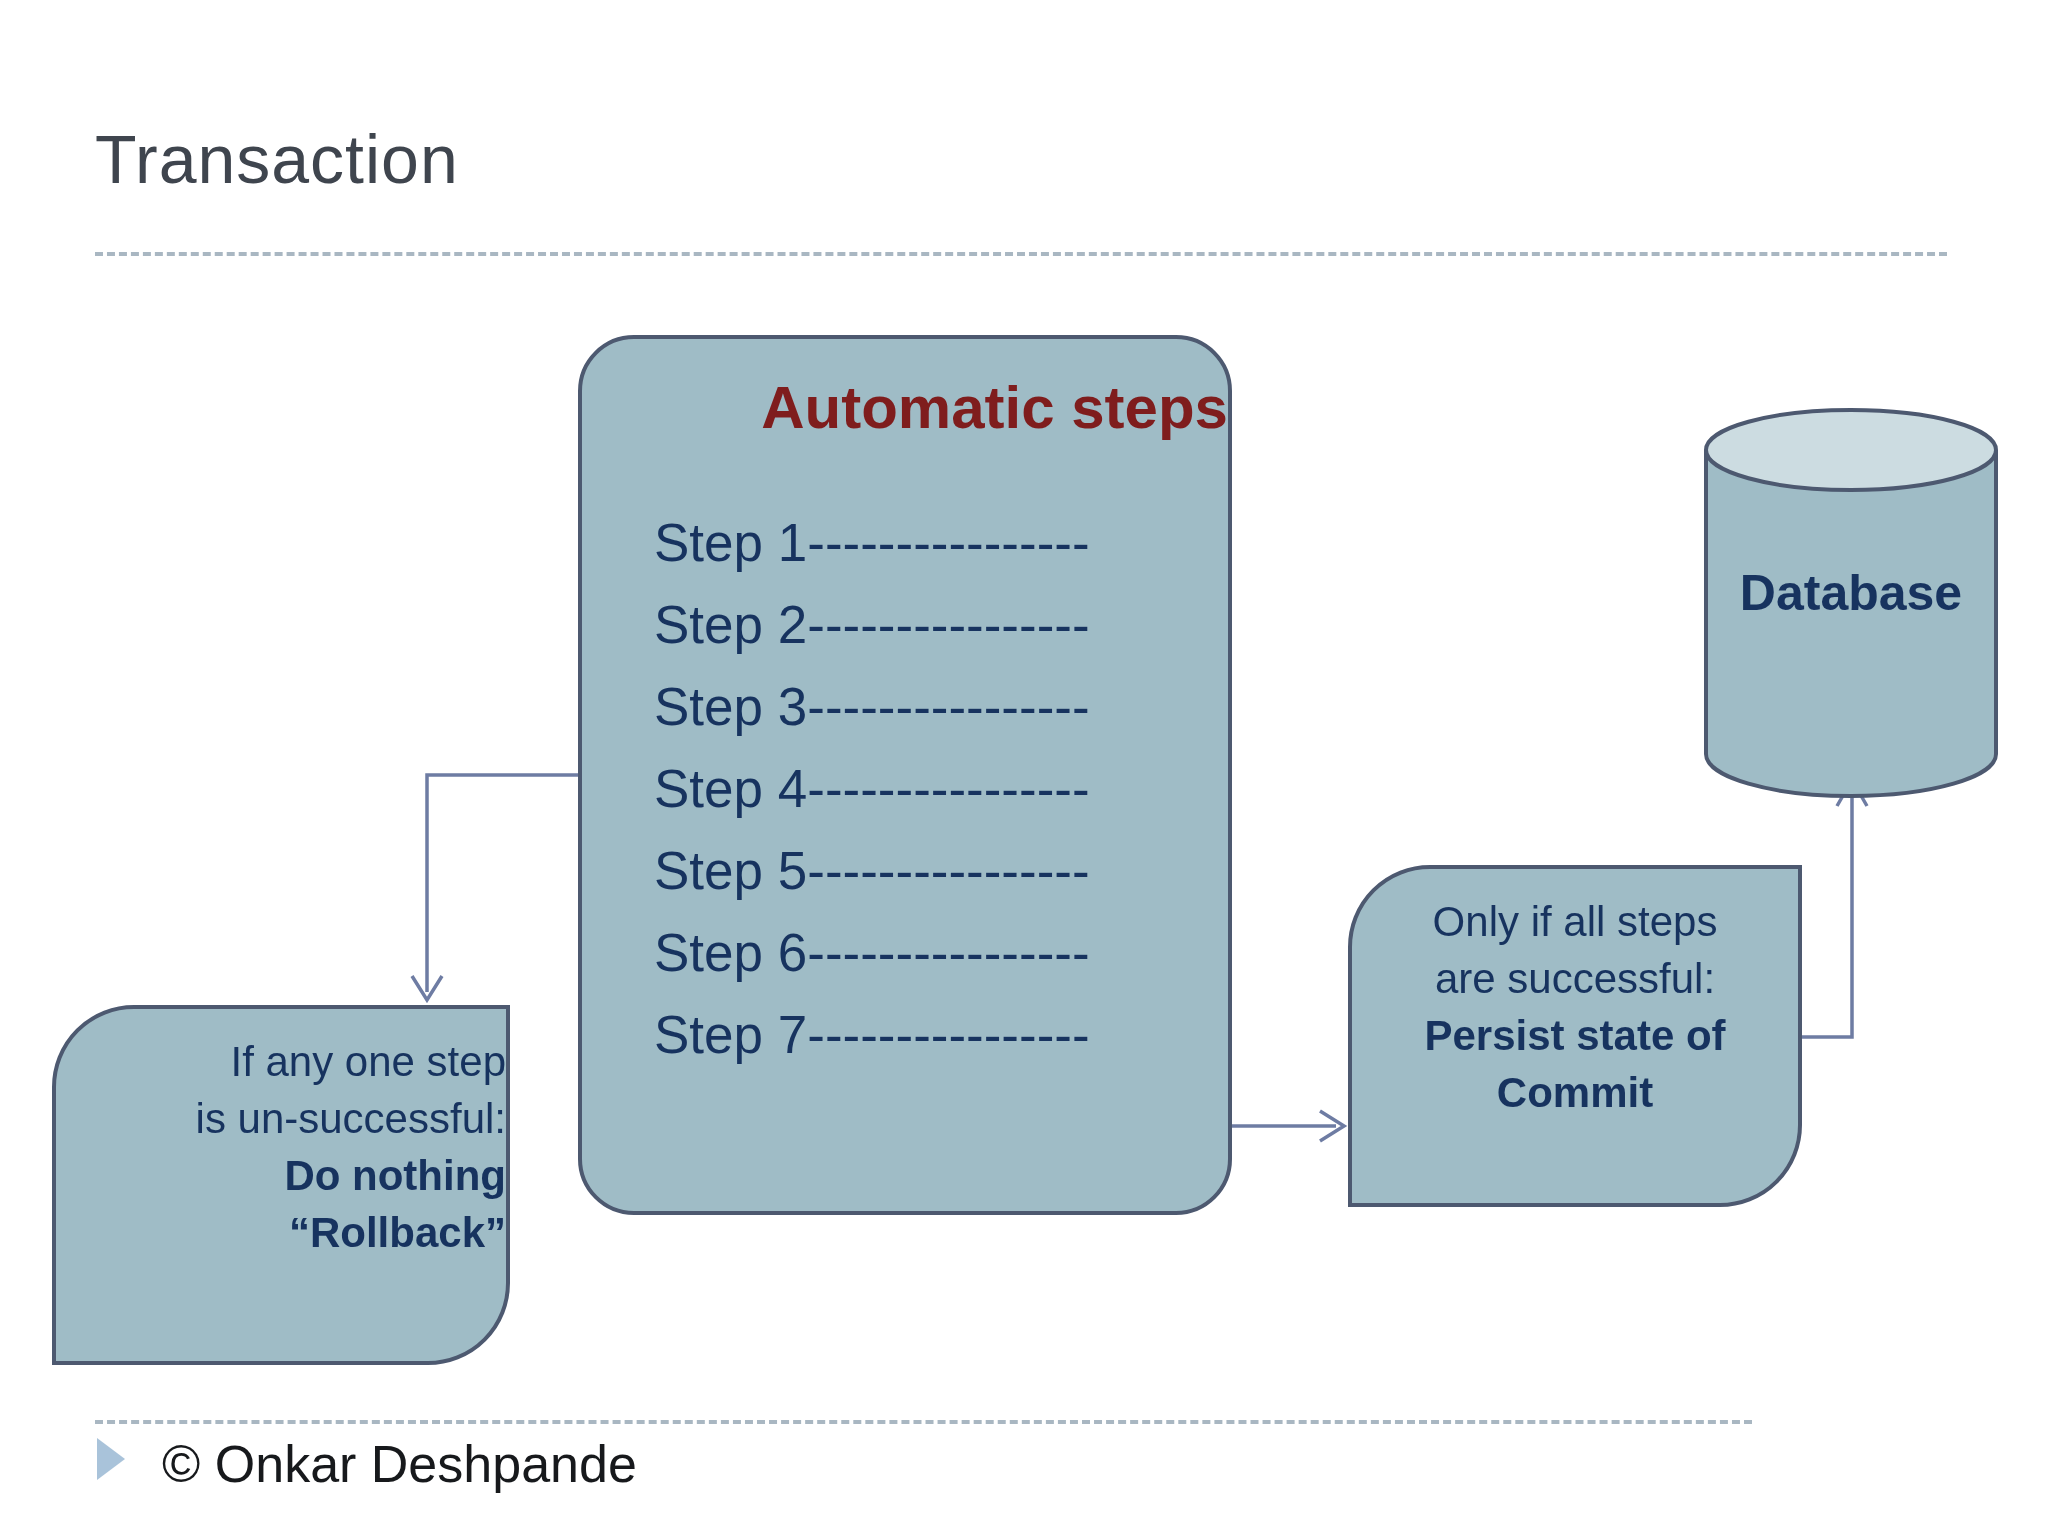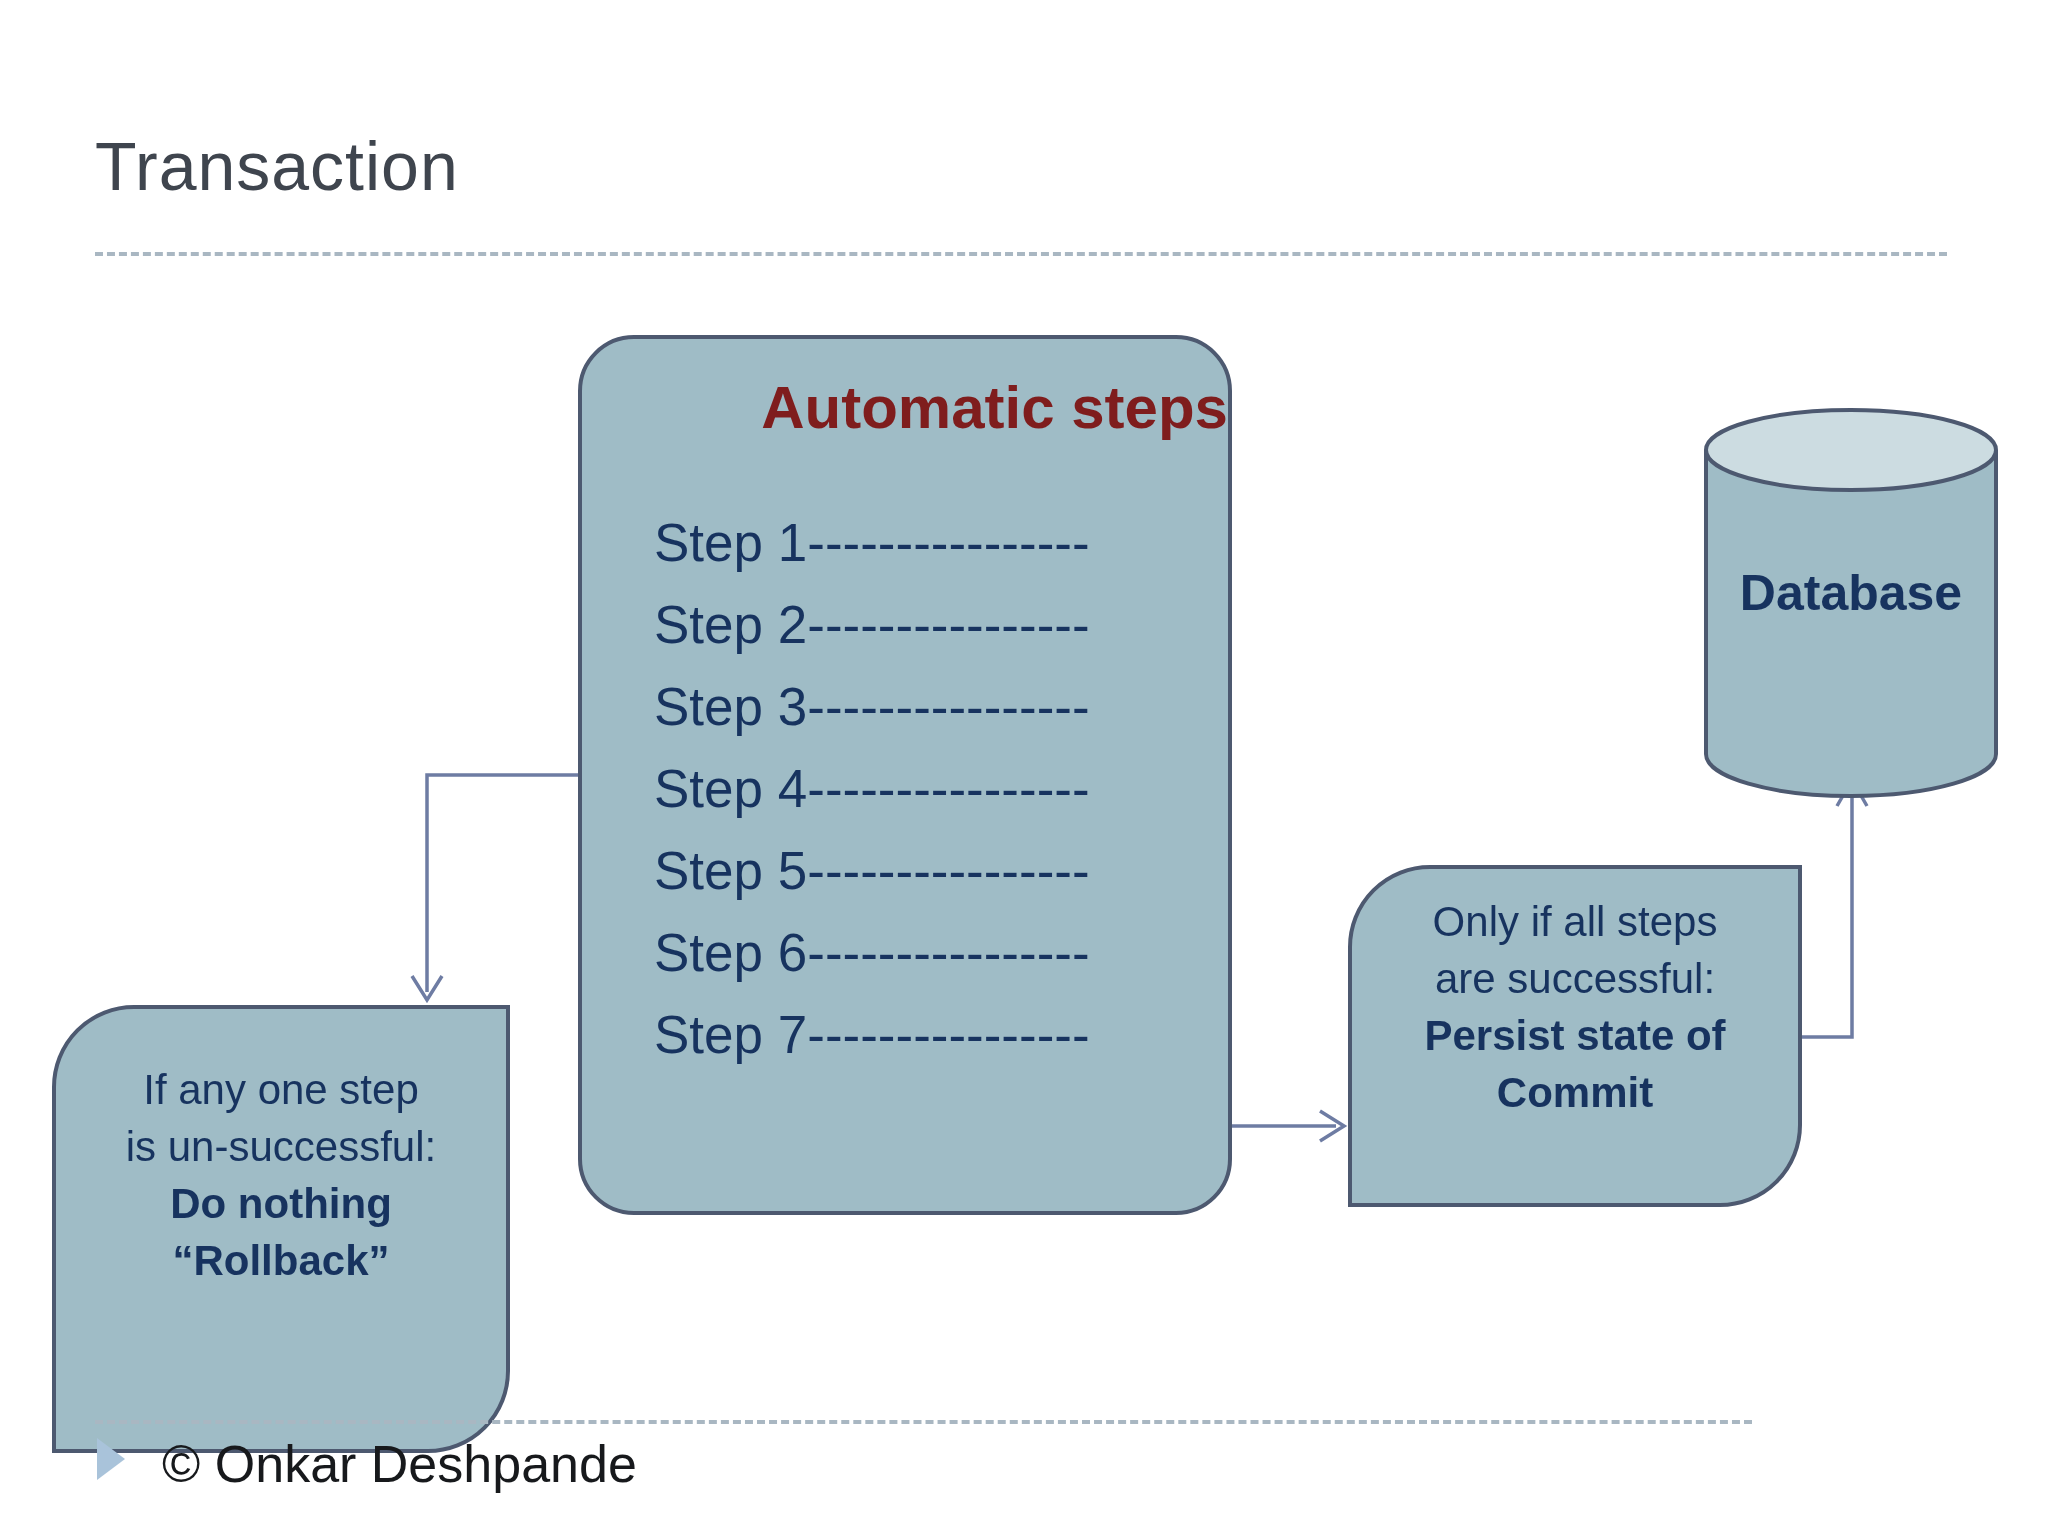--- a/index.html
+++ b/index.html
@@ -1,21 +1,21 @@
 <!DOCTYPE html>
 <html><head>
 <meta charset="utf-8">
 <style>
   html,body{margin:0;padding:0;background:#ffffff;}
   .slide{
     position:relative;width:2048px;height:1536px;background:#ffffff;overflow:hidden;
     font-family:"Liberation Sans", sans-serif;
   }
   .page-title{
-    position:absolute;left:95px;top:127px;
+    position:absolute;left:95px;top:120px;
     font-size:68px;font-weight:400;color:#3f454e;letter-spacing:1px;
   }
   .rule{position:absolute;border-top:4px dashed #a9b7c2;height:0;}
   .rule-top{left:95px;top:252px;width:1852px;}
   .rule-bottom{left:95px;top:1420px;width:1657px;}
 
   .connector-layer{position:absolute;left:0;top:0;width:2048px;height:1536px;pointer-events:none;}
 
   .shape{
     position:absolute;background:#9fbcc6;border:4px solid #4d5970;box-sizing:border-box;
@@ -26,21 +26,21 @@
   }
   .auto-title{
     margin-top:34px;text-align:right;font-size:60px;font-weight:700;color:#7f1d1d;
   }
   .steps{
     margin:60px 12px 0 72px;font-size:53px;line-height:82px;color:#17335f;
   }
   .note{
     border-radius:82px 0 82px 0;text-align:center;font-size:42px;line-height:57px;
   }
-  .note-left{left:52px;top:1005px;width:458px;height:448px;padding-top:52px;}
+  .note-left{left:52px;top:1005px;width:458px;height:360px;padding-top:24px;text-align:right;}
   .note-right{left:1348px;top:865px;width:454px;height:342px;padding-top:24px;}
   .bold{font-weight:700;}
 
   .cylinder{position:absolute;left:1703px;top:404px;width:296px;height:400px;}
   .cylinder-label{
     position:absolute;left:0;top:160px;width:100%;text-align:center;
     font-size:50px;font-weight:700;color:#17335f;
   }
 
   .footer-bullet{

